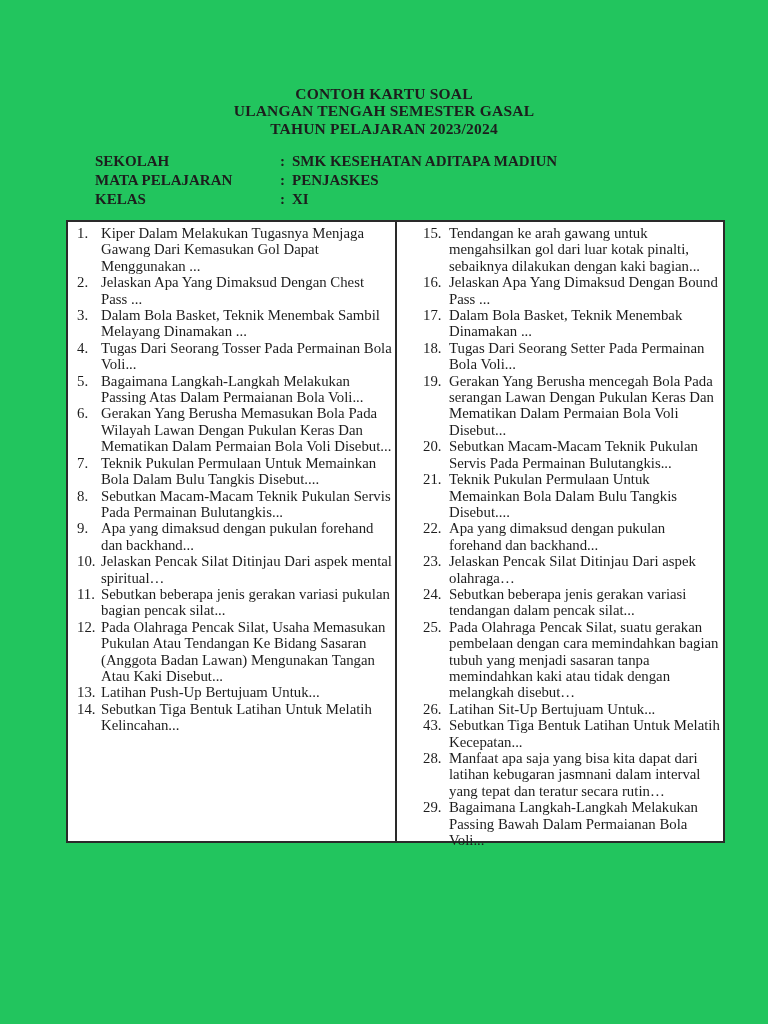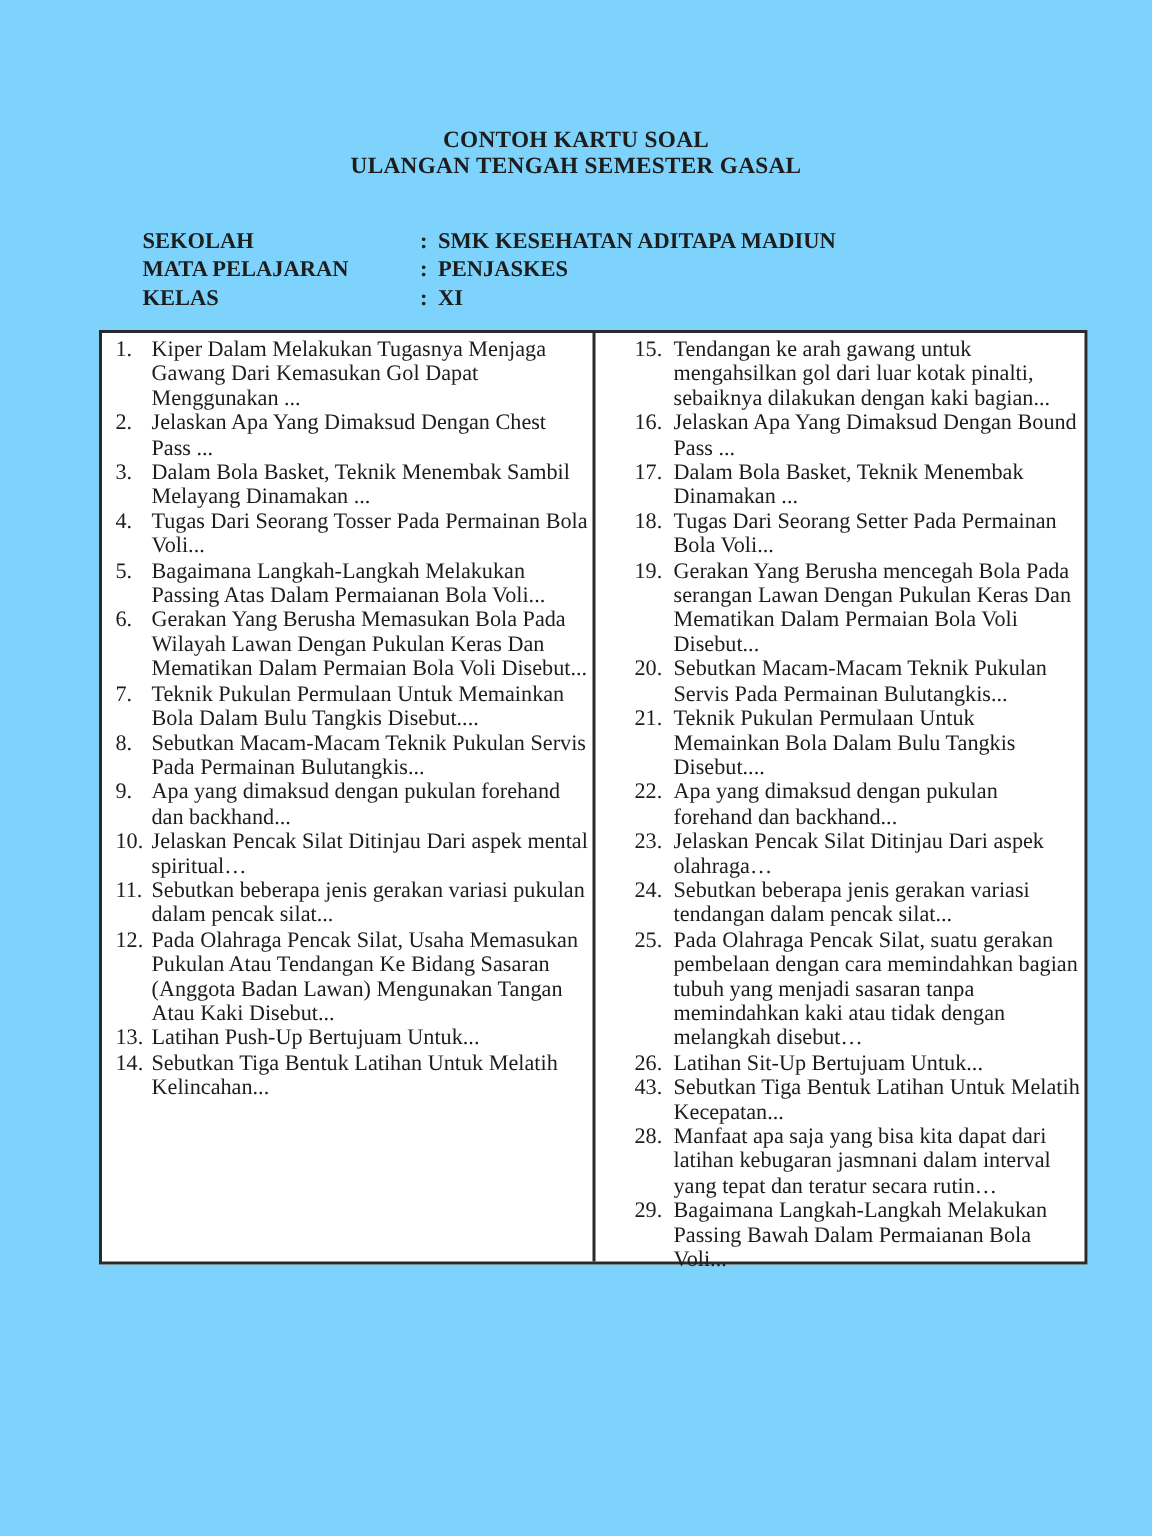--- a/index.html
+++ b/index.html
@@ -8,21 +8,21 @@
     width: 768px;
     height: 1024px;
     position: relative;
     font-family: "Liberation Serif", "DejaVu Serif", serif;
     color: #1d1d1d;
     overflow: hidden;
   }
   .page {
     position: absolute;
     inset: 0;
-    background: #7dd3fc;
+    background: #22c55e;
     text-decoration: underline;
   }
   
   .doc-header {
     position: absolute;
     top: 85px;
     left: 0;
     width: 768px;
     text-align: center;
     font-weight: bold;
@@ -76,20 +76,21 @@
   .q-text { flex: 1; }
 </style>
 </head>
 <body>
 
 <div class="page">
 
   <div class="doc-header">
     <div>CONTOH KARTU SOAL</div>
     <div>ULANGAN TENGAH SEMESTER GASAL</div>
+    <div>TAHUN PELAJARAN 2023/2024</div>
   </div>
 
   <div class="meta">
     <div class="meta-row">
       <span class="meta-label">SEKOLAH</span>
       <span class="meta-colon">:</span>
       <span class="meta-value">SMK KESEHATAN ADITAPA MADIUN</span>
     </div>
     <div class="meta-row">
       <span class="meta-label">MATA PELAJARAN</span>
@@ -151,21 +152,21 @@
           <span class="q-text">Apa yang dimaksud dengan pukulan forehand dan backhand...</span>
         </div>
 
         <div class="q">
           <span class="q-num">10.</span>
           <span class="q-text">Jelaskan Pencak Silat Ditinjau Dari aspek mental spiritual…</span>
         </div>
 
         <div class="q">
           <span class="q-num">11.</span>
-          <span class="q-text">Sebutkan beberapa jenis gerakan variasi pukulan dalam pencak silat...</span>
+          <span class="q-text">Sebutkan beberapa jenis gerakan variasi pukulan bagian pencak silat...</span>
         </div>
 
         <div class="q">
           <span class="q-num">12.</span>
           <span class="q-text">Pada Olahraga Pencak Silat, Usaha Memasukan Pukulan Atau Tendangan Ke Bidang Sasaran (Anggota Badan  Lawan) Mengunakan Tangan Atau Kaki Disebut...</span>
         </div>
 
         <div class="q">
           <span class="q-num">13.</span>
           <span class="q-text">Latihan Push-Up Bertujuam Untuk...</span>

